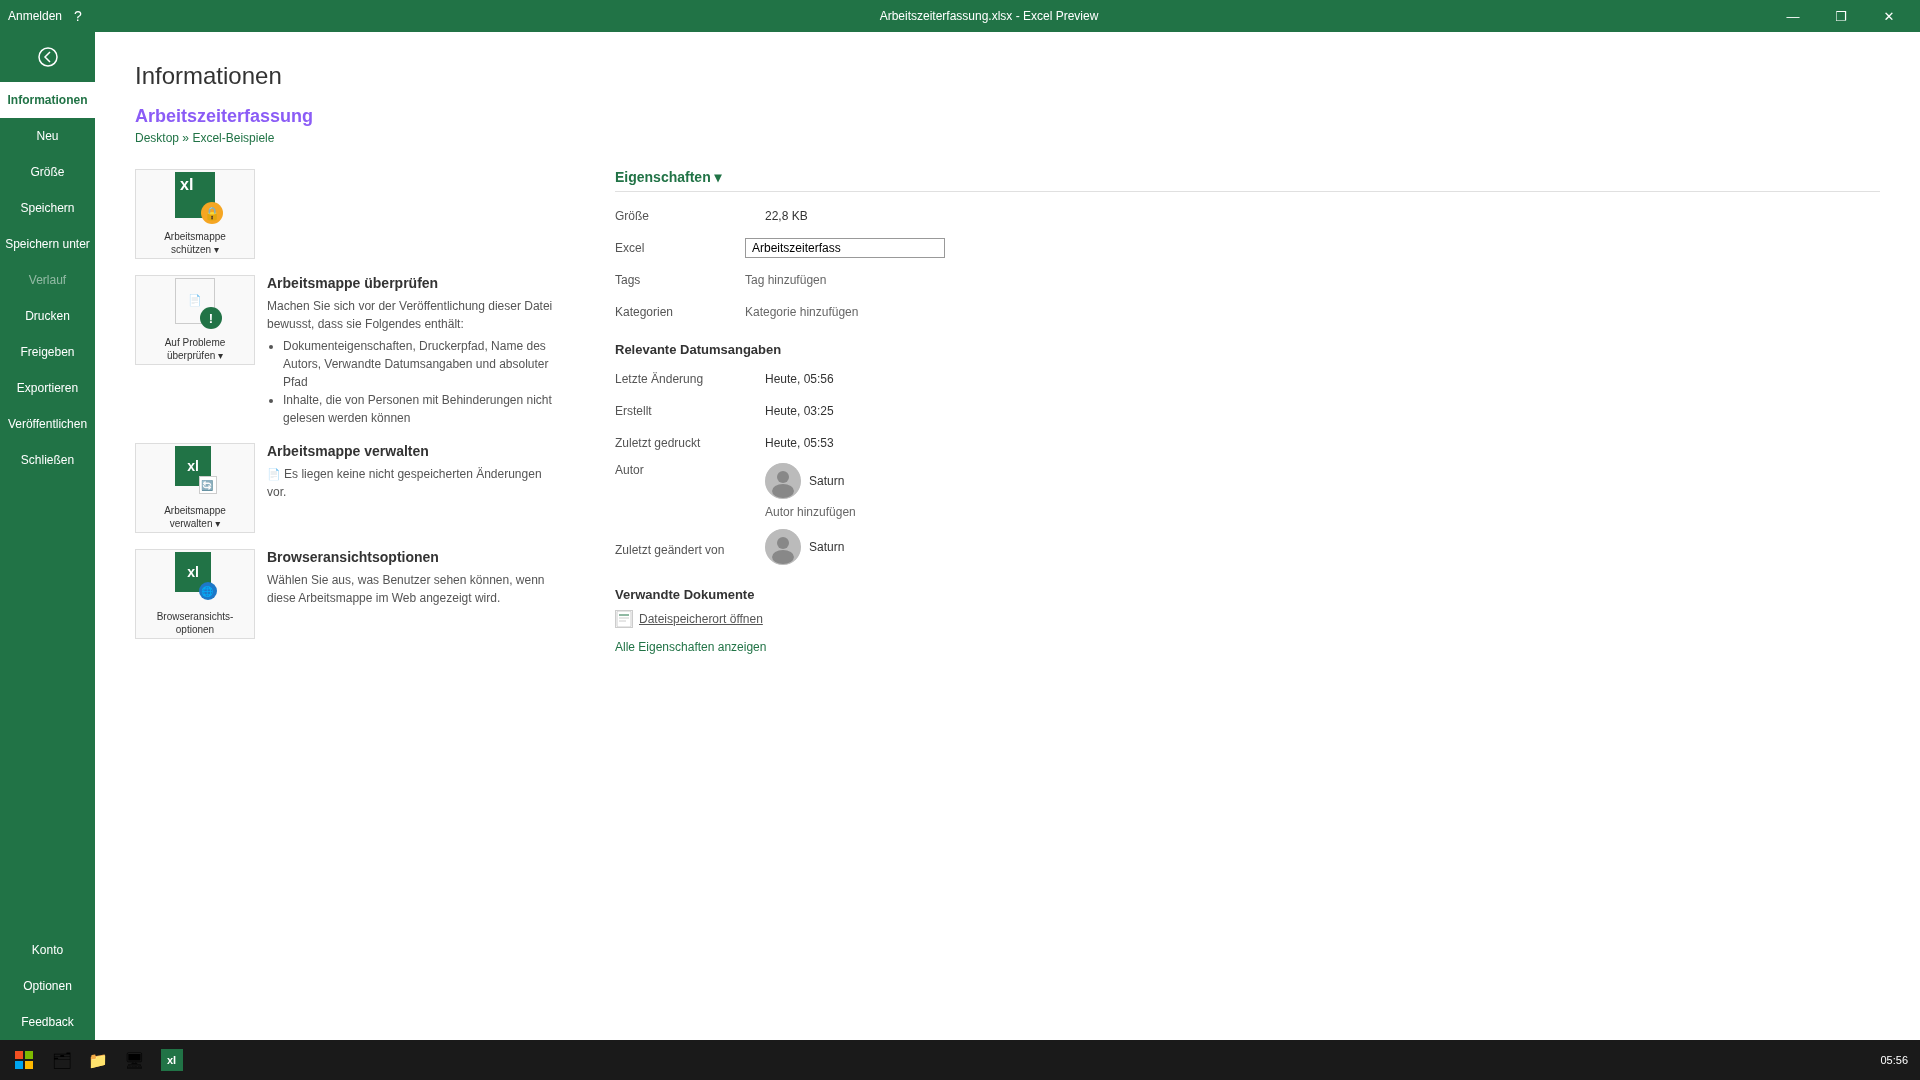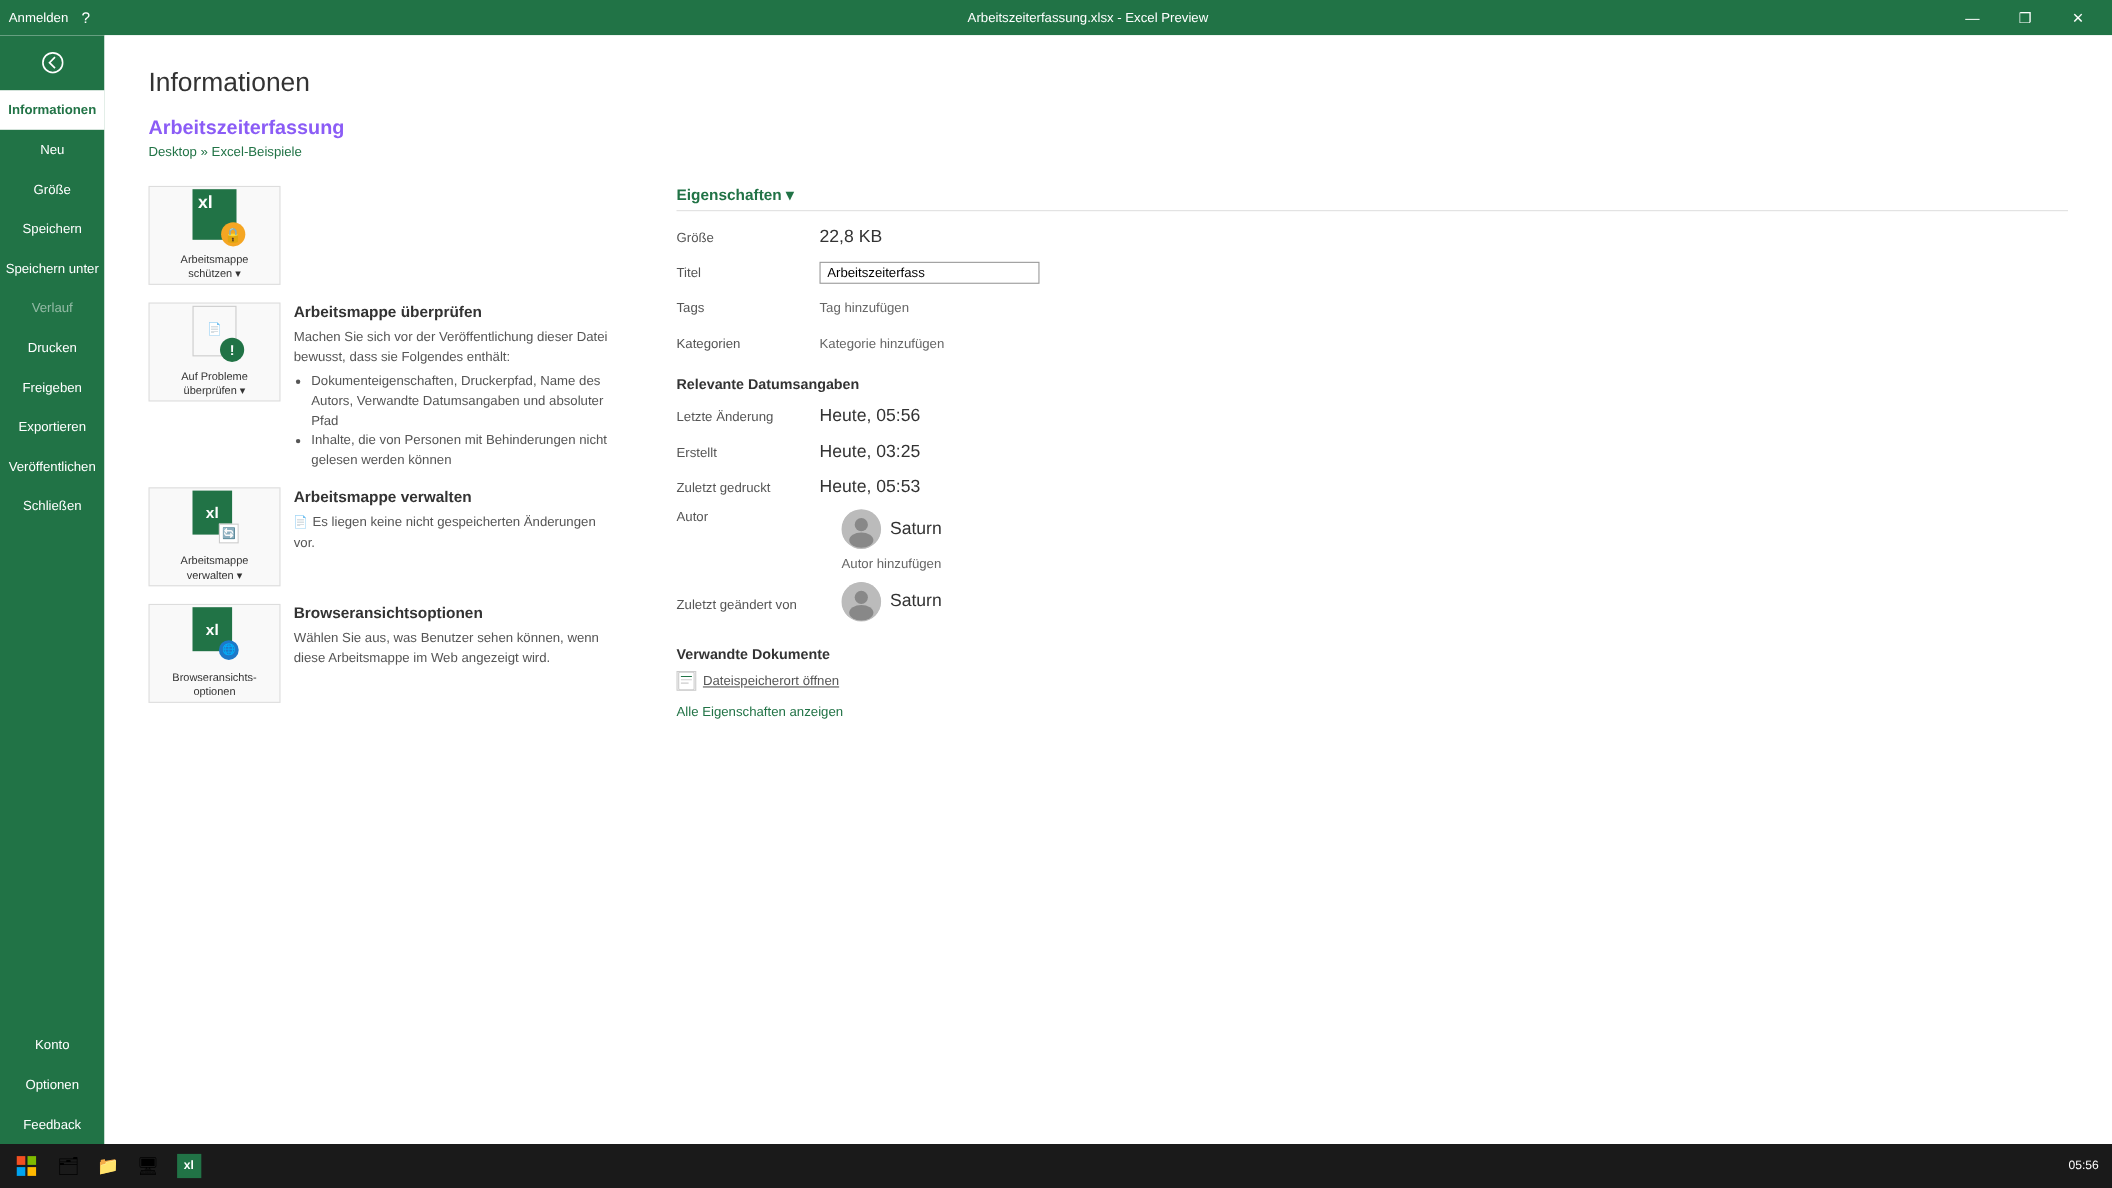--- a/index.html
+++ b/index.html
@@ -167,22 +167,23 @@
     }
 
     .prop-label {
       width: 130px;
       font-size: 12px;
       color: #555;
       flex-shrink: 0;
     }
 
     .prop-value {
-      font-size: 16px;
+      font-size: 12px;
       color: #333;
+      margin-left: 20px;
     }
 
     .prop-input {
       border: 1px solid #999;
       padding: 2px 6px;
       font-size: 12px;
       width: 200px;
       outline: none;
     }
 
@@ -215,21 +216,21 @@
       background: #ccc;
       display: flex;
       align-items: center;
       justify-content: center;
       overflow: hidden;
       flex-shrink: 0;
     }
 
     .avatar svg { width: 36px; height: 36px; }
 
-    .person-name { font-size: 16px; color: #333; }
+    .person-name { font-size: 12px; color: #333; }
     .person-add { font-size: 12px; color: #666; cursor: pointer; }
 
     
     .related-title {
       font-size: 13px;
       font-weight: 600;
       color: #333;
       margin-top: 16px;
       margin-bottom: 8px;
     }
@@ -470,21 +471,21 @@
       <div class="properties-section">
 
         <div class="props-title">Eigenschaften ▾</div>
 
         
         <div class="prop-row">
           <div class="prop-label">Größe</div>
           <div class="prop-value">22,8 KB</div>
         </div>
         <div class="prop-row">
-          <div class="prop-label">Titel</div>
+          <div class="prop-label">Excel</div>
           <input class="prop-input" value="Arbeitszeiterfass" style="">
         </div>
         <div class="prop-row">
           <div class="prop-label">Tags</div>
           <div class="prop-link">Tag hinzufügen</div>
         </div>
         <div class="prop-row">
           <div class="prop-label">Kategorien</div>
           <div class="prop-link">Kategorie hinzufügen</div>
         </div>

